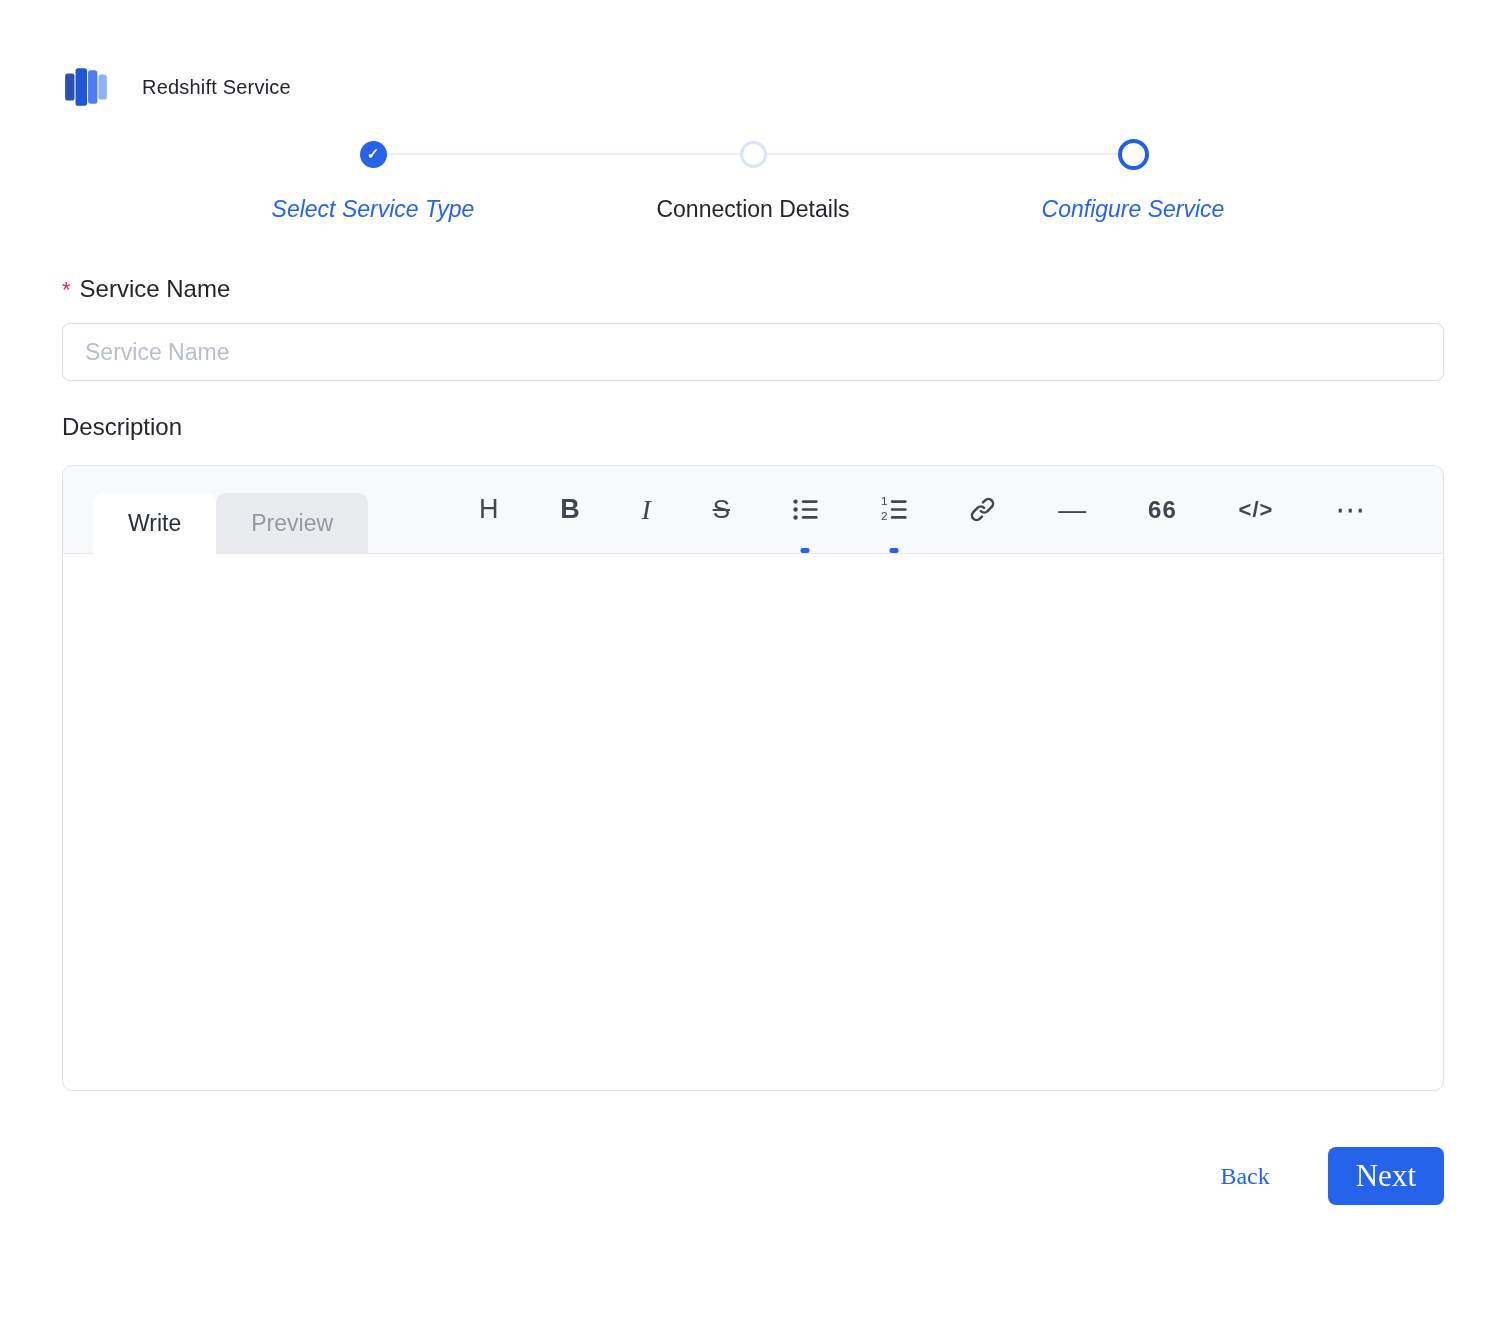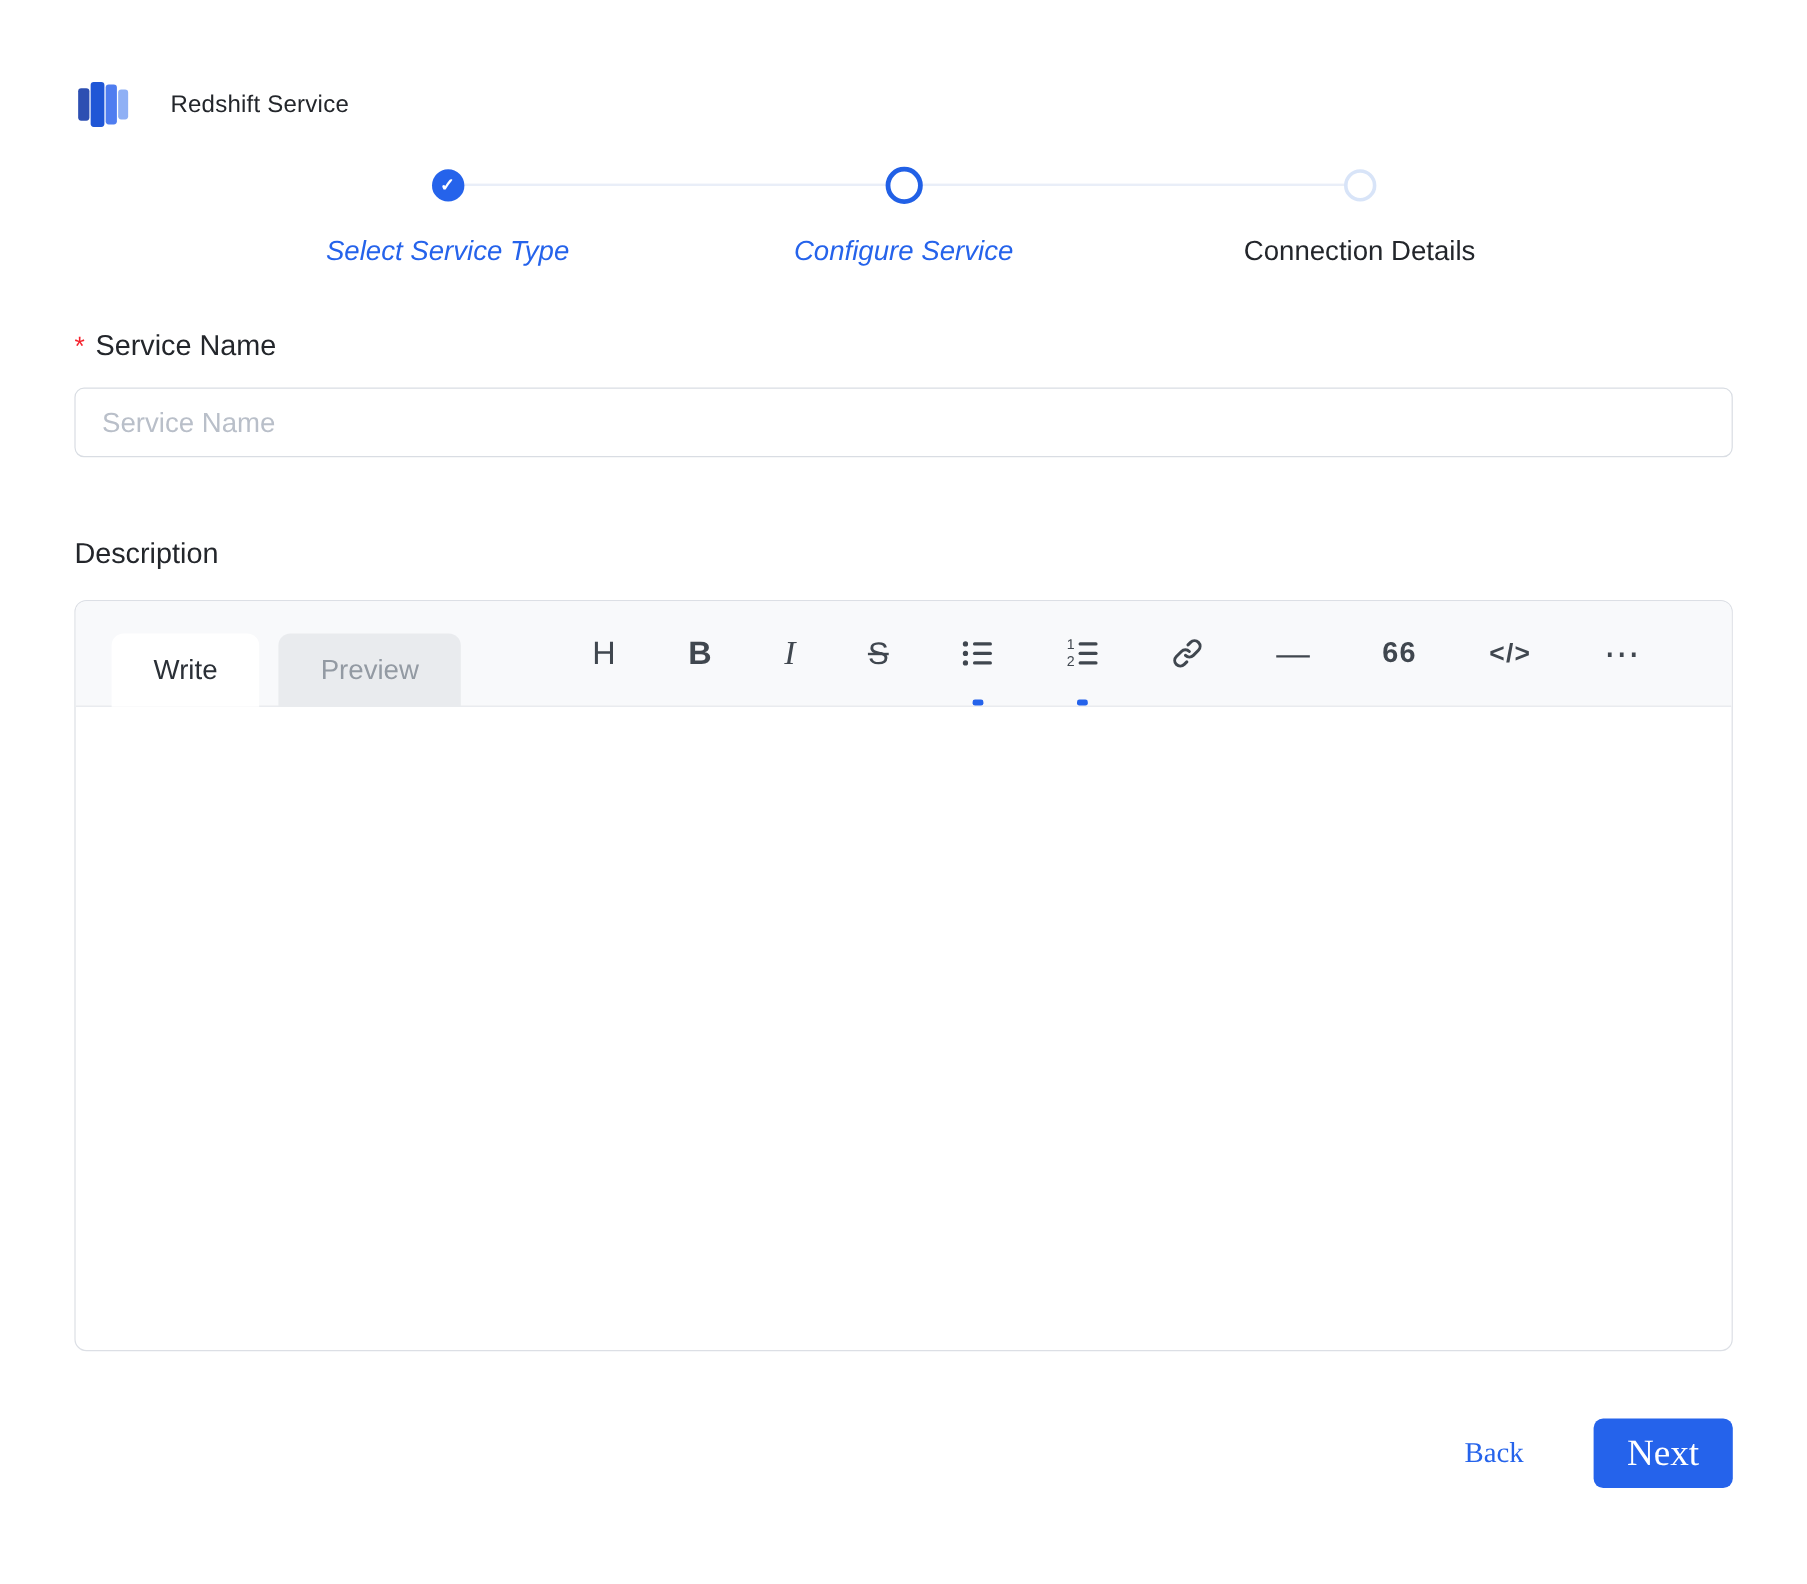--- a/index.html
+++ b/index.html
@@ -43,32 +43,32 @@
 
   
   .field-label { margin-top: 52px; font-size: 24px; color: #23262b; display: flex; gap: 9px; align-items: baseline; }
   .required { color: #f5222d; font-size: 22px; }
   .text-input {
     margin-top: 20px; width: 100%; height: 58px;
     border: 1px solid #d9dde3; border-radius: 8px;
     padding: 0 22px; font-size: 23px; font-family: inherit; color: #23262b; outline: none;
   }
   .text-input::placeholder { color: #b9bfc9; }
-  .desc-label { margin-top: 67px; }
+  .desc-label { margin-top: 32px; }
 
   
   .editor {
     margin-top: 24px; border: 1px solid #dcdfe5; border-radius: 10px;
     height: 626px; display: flex; flex-direction: column; overflow: hidden; background: #fff;
   }
   .editor-toolbar {
     background: #f8f9fb; border-bottom: 1px solid #e5e8ec;
     display: flex; align-items: stretch; height: 88px; flex: 0 0 auto; position: relative;
   }
-  .tabs { display: flex; align-items: flex-end; margin-left: 30px; gap: 16px; }
+  .tabs { display: flex; align-items: flex-end; margin-left: 30px; }
   .tab {
     padding: 17px 35px; font-size: 23px; border: none; font-family: inherit;
     border-radius: 10px 10px 0 0; cursor: pointer; position: relative; bottom: -1px;
   }
   .tab.active { background: #ffffff; color: #2b3037; }
   .tab.inactive { background: #e9ebee; color: #939aa3; margin-top: 20px; }
   .toolbar-icons {
     flex: 1; display: flex; align-items: center; justify-content: space-evenly;
     padding: 0 20px 0 55px;
   }
@@ -129,31 +129,31 @@
     <div class="stepper-track"></div>
     <div class="steps">
       <div class="step completed">
         <div class="circle-wrap">
           <div class="step-circle">
             <span>✓</span>
           </div>
         </div>
         <div class="step-label">Select Service Type</div>
       </div>
+      <div class="step pending">
+        <div class="circle-wrap">
+          <div class="step-circle"></div>
+        </div>
+        <div class="step-label">Connection Details</div>
+      </div>
       <div class="step active">
         <div class="circle-wrap">
           <div class="step-circle"></div>
         </div>
         <div class="step-label">Configure Service</div>
-      </div>
-      <div class="step pending">
-        <div class="circle-wrap">
-          <div class="step-circle"></div>
-        </div>
-        <div class="step-label">Connection Details</div>
       </div>
     </div>
   </div>
 
   
   <div class="field-label">
     <span class="required">*</span>
     <span>Service Name</span>
   </div>
   <input class="text-input" type="text" placeholder="Service Name" style="">

